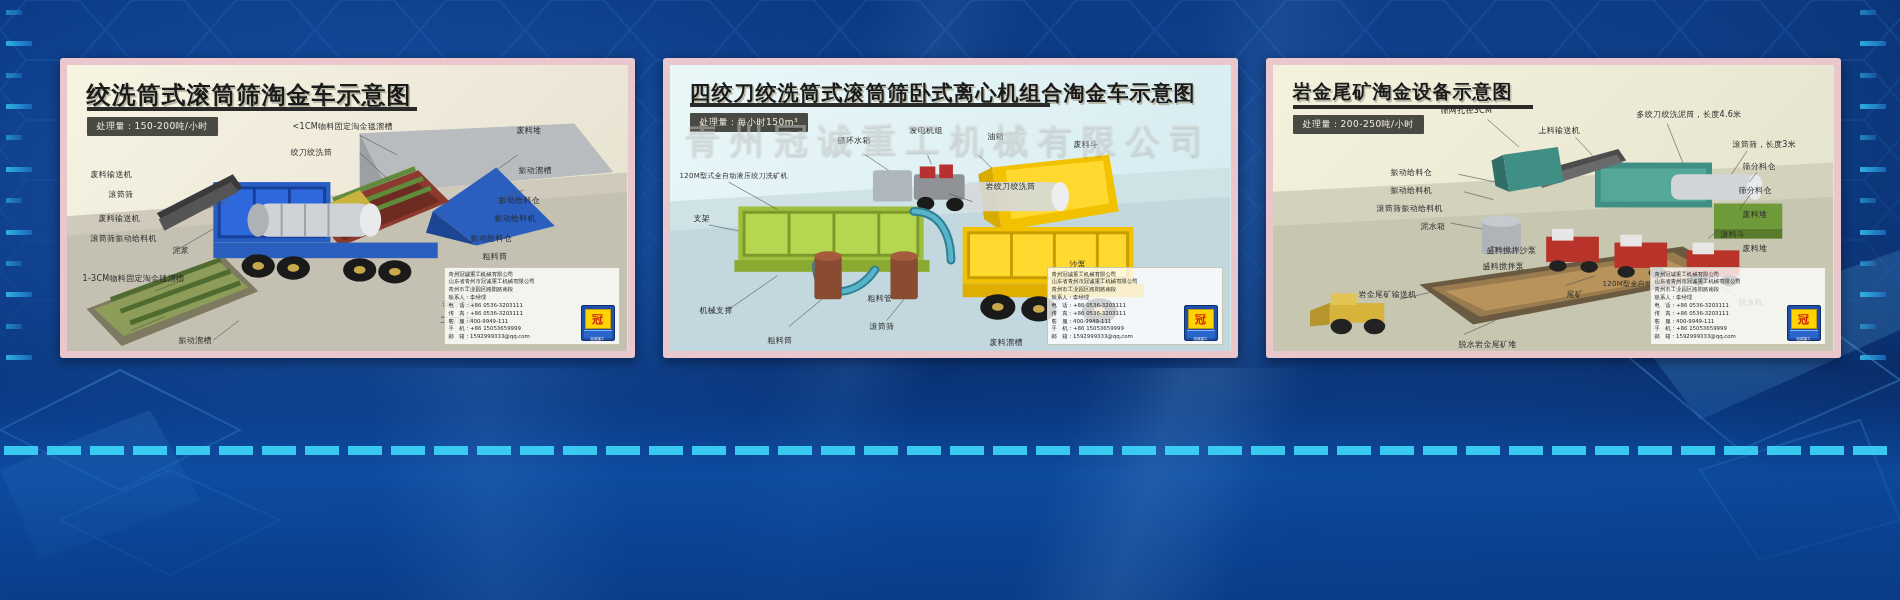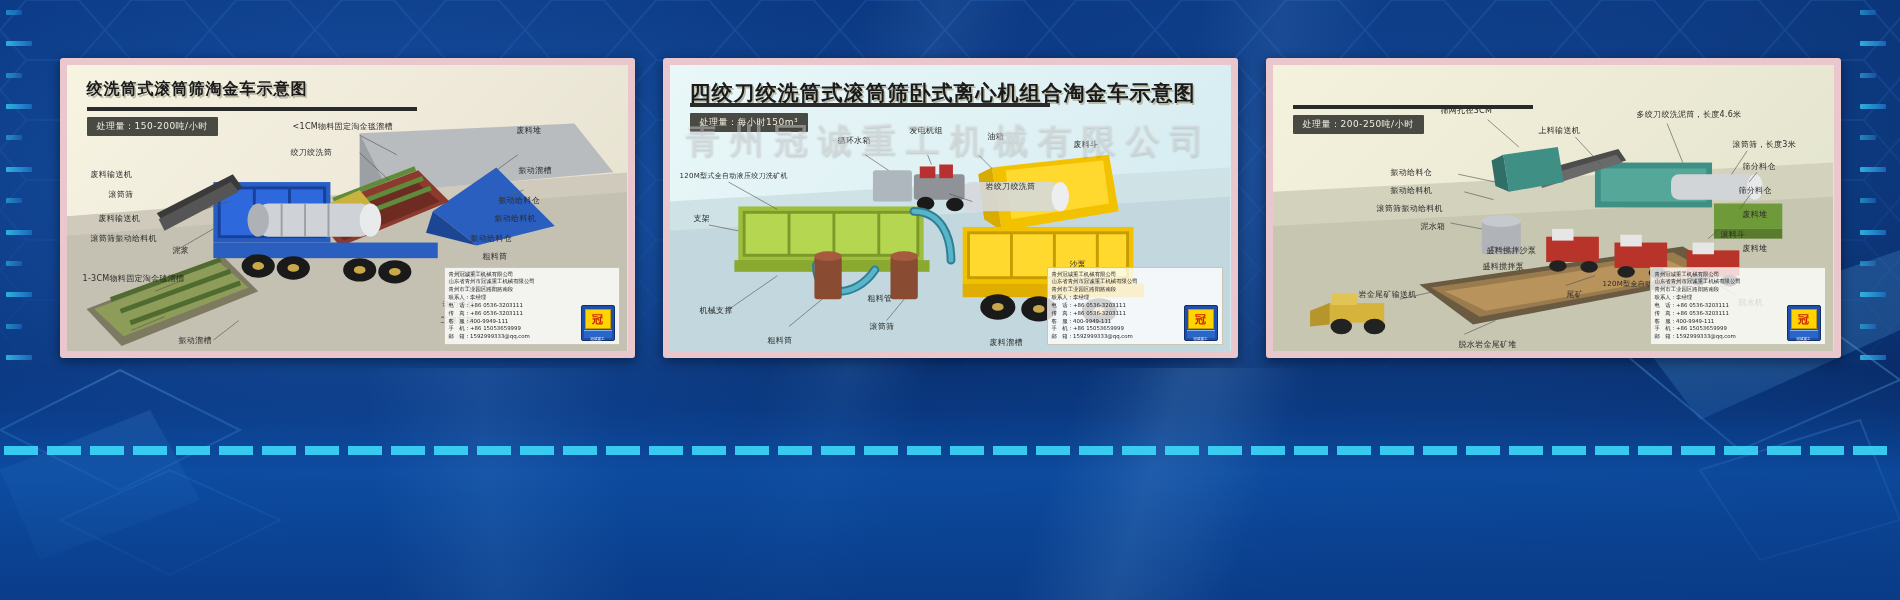--- a/index.html
+++ b/index.html
@@ -63,21 +63,21 @@
     box-shadow:0 3px 12px rgba(0,0,0,.45);
     overflow:hidden;
     background:#f3f0dd;
   }
   .panel-1{ background:linear-gradient(135deg,#f7f4e2 0%, #efeada 45%, #e4e0cd 100%); }
   .panel-2{ background:linear-gradient(135deg,#e9f7f8 0%, #dff1f4 50%, #cfe9ef 100%); }
   .panel-3{ background:linear-gradient(135deg,#f4f1dc 0%, #ecead4 50%, #dfe2cd 100%); }
 
   .ptitle{
     position:absolute; left:20px; top:14px;
-    font-size:16px; font-weight:bold; letter-spacing:1px;
+    font-size:24px; font-weight:bold; letter-spacing:1px;
     color:#1a1a1a;
     text-shadow:1.5px 1.5px 0 #b9b9a8;
     white-space:nowrap;
     font-family:"DejaVu Sans","Liberation Sans",sans-serif;
   }
   .panel-2 .ptitle{ font-size:21px; }
   .panel-3 .ptitle{ font-size:19px; }
   .trule{
     position:absolute; left:20px;
     height:4px; background:#2a2a2a;
@@ -560,20 +560,21 @@
           <line x1="196" y1="130" x2="226" y2="138"></line>
           <line x1="182" y1="162" x2="214" y2="168"></line>
           <line x1="224" y1="186" x2="246" y2="192"></line>
           <line x1="300" y1="226" x2="330" y2="216"></line>
           <line x1="130" y1="240" x2="166" y2="232"></line>
           <line x1="196" y1="276" x2="228" y2="262"></line>
           <line x1="474" y1="236" x2="458" y2="226"></line>
         </g>
       </svg>
 
+      <div class="ptitle">岩金尾矿淘金设备示意图</div>
       <div class="trule"></div>
       <div class="psub">处理量：200-250吨/小时</div>
 
       <div class="lbl" style="left:168px;top:42px;">筛网孔径3CM</div>
       <div class="lbl" style="left:364px;top:46px;">多绞刀绞洗泥筒，长度4.6米</div>
       <div class="lbl" style="left:266px;top:62px;">上料输送机</div>
       <div class="lbl" style="left:460px;top:76px;">滚筒筛，长度3米</div>
       <div class="lbl" style="left:470px;top:98px;">筛分料仓</div>
       <div class="lbl" style="left:466px;top:122px;font-family:Liberation Serif, serif;">筛分料仓</div>
       <div class="lbl" style="left:118px;top:104px;">振动给料仓</div>

